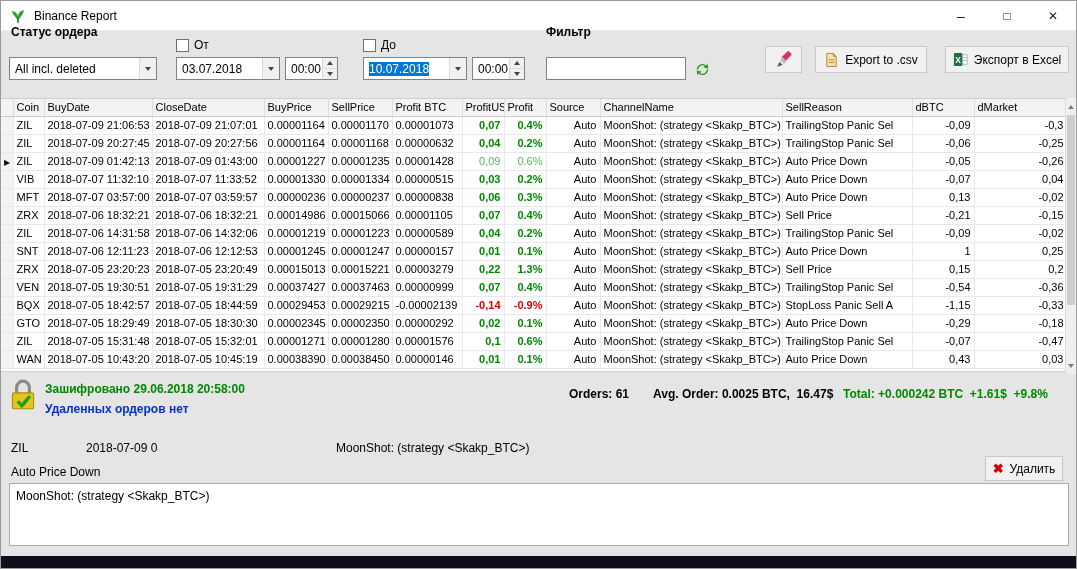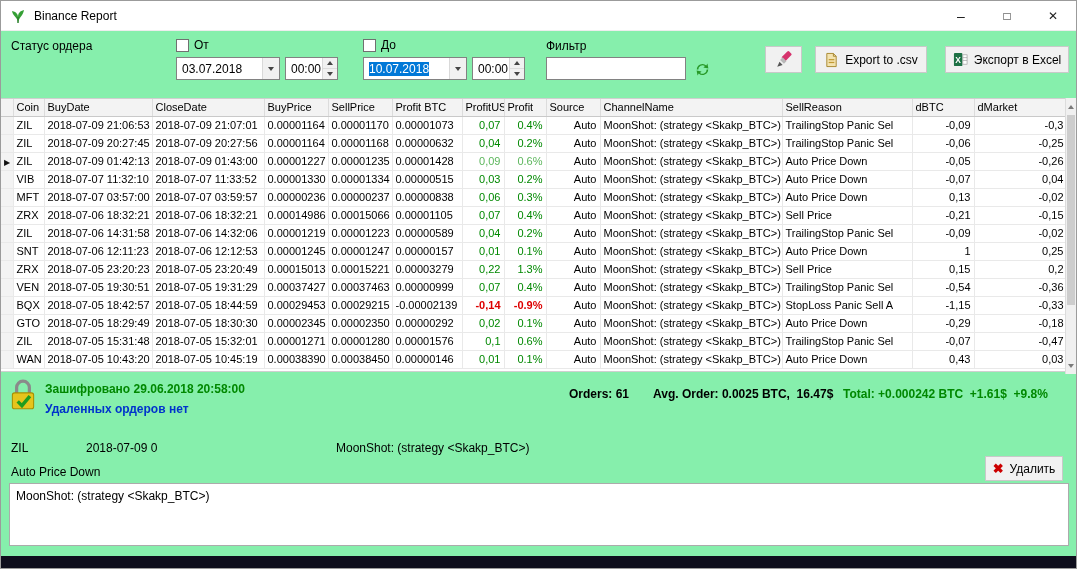--- a/index.html
+++ b/index.html
@@ -1,31 +1,31 @@
 <!DOCTYPE html>
 <html><head>
 <meta charset="utf-8">
 <style>
   * { margin:0; padding:0; box-sizing:border-box; }
   body { background:#444; font-family:"Liberation Sans", sans-serif; }
   .screen {
-    position:relative; width:1077px; height:569px; background:#86efac;
+    position:relative; width:1077px; height:569px; background:#e5e5e5;
     border:1px solid #9b9b9b; overflow:hidden; font-size:12px; color:#000;
   }
   
   .titlebar { position:absolute; top:0; left:0; right:0; height:30px; background:#fff;
     display:flex; align-items:center; border-bottom:1px solid #ededed; }
   .titlebar .app-icon { margin-left:9px; width:16px; height:16px; }
   .titlebar .title-text { margin-left:8px; font-size:12px; }
   .win-btns { margin-left:auto; display:flex; height:30px; }
   .win-btn { width:46px; height:30px; display:flex; align-items:center; justify-content:center;
     color:#222; font-size:12px; cursor:default; }
   .win-btn.min { font-size:14px; }
   
-  .tb-label { position:absolute; top:38px; }
+  .tb-label { position:absolute; top:24px;font-weight:bold; }
   .check { position:absolute; top:37px; display:flex; align-items:center; gap:5px; }
   .checkbox-box { width:13px; height:13px; border:1px solid #707070; background:#fff; }
   .combo, .spinbox, .txtinput { position:absolute; top:56px; height:23px; background:#fff;
     border:1px solid #828282; display:flex; align-items:stretch; }
   .combo-text { flex:1; padding:4px 0 0 5px; overflow:hidden; white-space:nowrap; }
   .combo-arrow { width:17px; background:#f1f1f1; border-left:1px solid #d9d9d9;
     display:flex; align-items:center; justify-content:center; }
   .tri-down { width:0; height:0; border-left:4px solid transparent; border-right:4px solid transparent; border-top:5px solid #444; }
   .tri-down.small { border-left-width:3px; border-right-width:3px; border-top-width:4px; }
   .tri-up.small { width:0; height:0; border-left:3px solid transparent; border-right:3px solid transparent; border-bottom:4px solid #444; }
@@ -58,21 +58,21 @@
   th.c7,td.c7 { width:42px; }
   th.c8,td.c8 { width:54px; }
   th.c9,td.c9 { width:182px; }
   th.c10,td.c10 { width:130px; }
   th.c11,td.c11 { width:62px; }
   th.c12,td.c12 { width:93px; }
   td.c6, td.c7 { text-align:right; }
   td.c8 { text-align:right; }
   td.c11, td.c12 { text-align:right; padding-right:9px; }
   th.c9, th.c10, th.c11, th.c12 { text-align:center; }
-  td.pos { color:#008800; font-weight:normal; }
+  td.pos { color:#008800; font-weight:bold; }
   td.neg { color:#dd0000; font-weight:bold; }
   td.selrow { color:#5cb65c; font-weight:normal; }
   
   .vscroll { position:absolute; top:97px; right:0; width:11px; height:276px; background:#f0f0f0;
     border-left:1px solid #dcdcdc; }
   .vs-arrow { position:absolute; left:0; width:10px; height:15px; display:flex; align-items:center; justify-content:center; }
   .vs-arrow.up { top:1px; }
   .vs-arrow.down { bottom:1px; }
   .vs-tri-up { width:0;height:0;border-left:3px solid transparent;border-right:3px solid transparent;border-bottom:4px solid #7a7a7a; }
   .vs-tri-down { width:0;height:0;border-left:3px solid transparent;border-right:3px solid transparent;border-top:4px solid #7a7a7a; }
@@ -122,20 +122,26 @@
     <span>От</span>
   </label>
 
   <label class="check" style="left:362px">
     <span class="checkbox-box"></span>
     <span>До</span>
   </label>
 
   <span class="tb-label" style="left:545px">Фильтр</span>
 
+  <div class="combo" style="left:8px; width:148px">
+    <span class="combo-text">All incl. deleted</span>
+    <span class="combo-arrow">
+        <span class="tri-down small"></span>
+      </span>
+  </div>
 
   <div class="combo" style="left:175px; width:104px">
     <span class="combo-text">03.07.2018</span>
     <span class="combo-arrow">
         <span class="tri-down small"></span>
       </span>
   </div>
 
   <div class="spinbox" style="left:284px; width:53px">
     <span class="combo-text">00:00</span>

